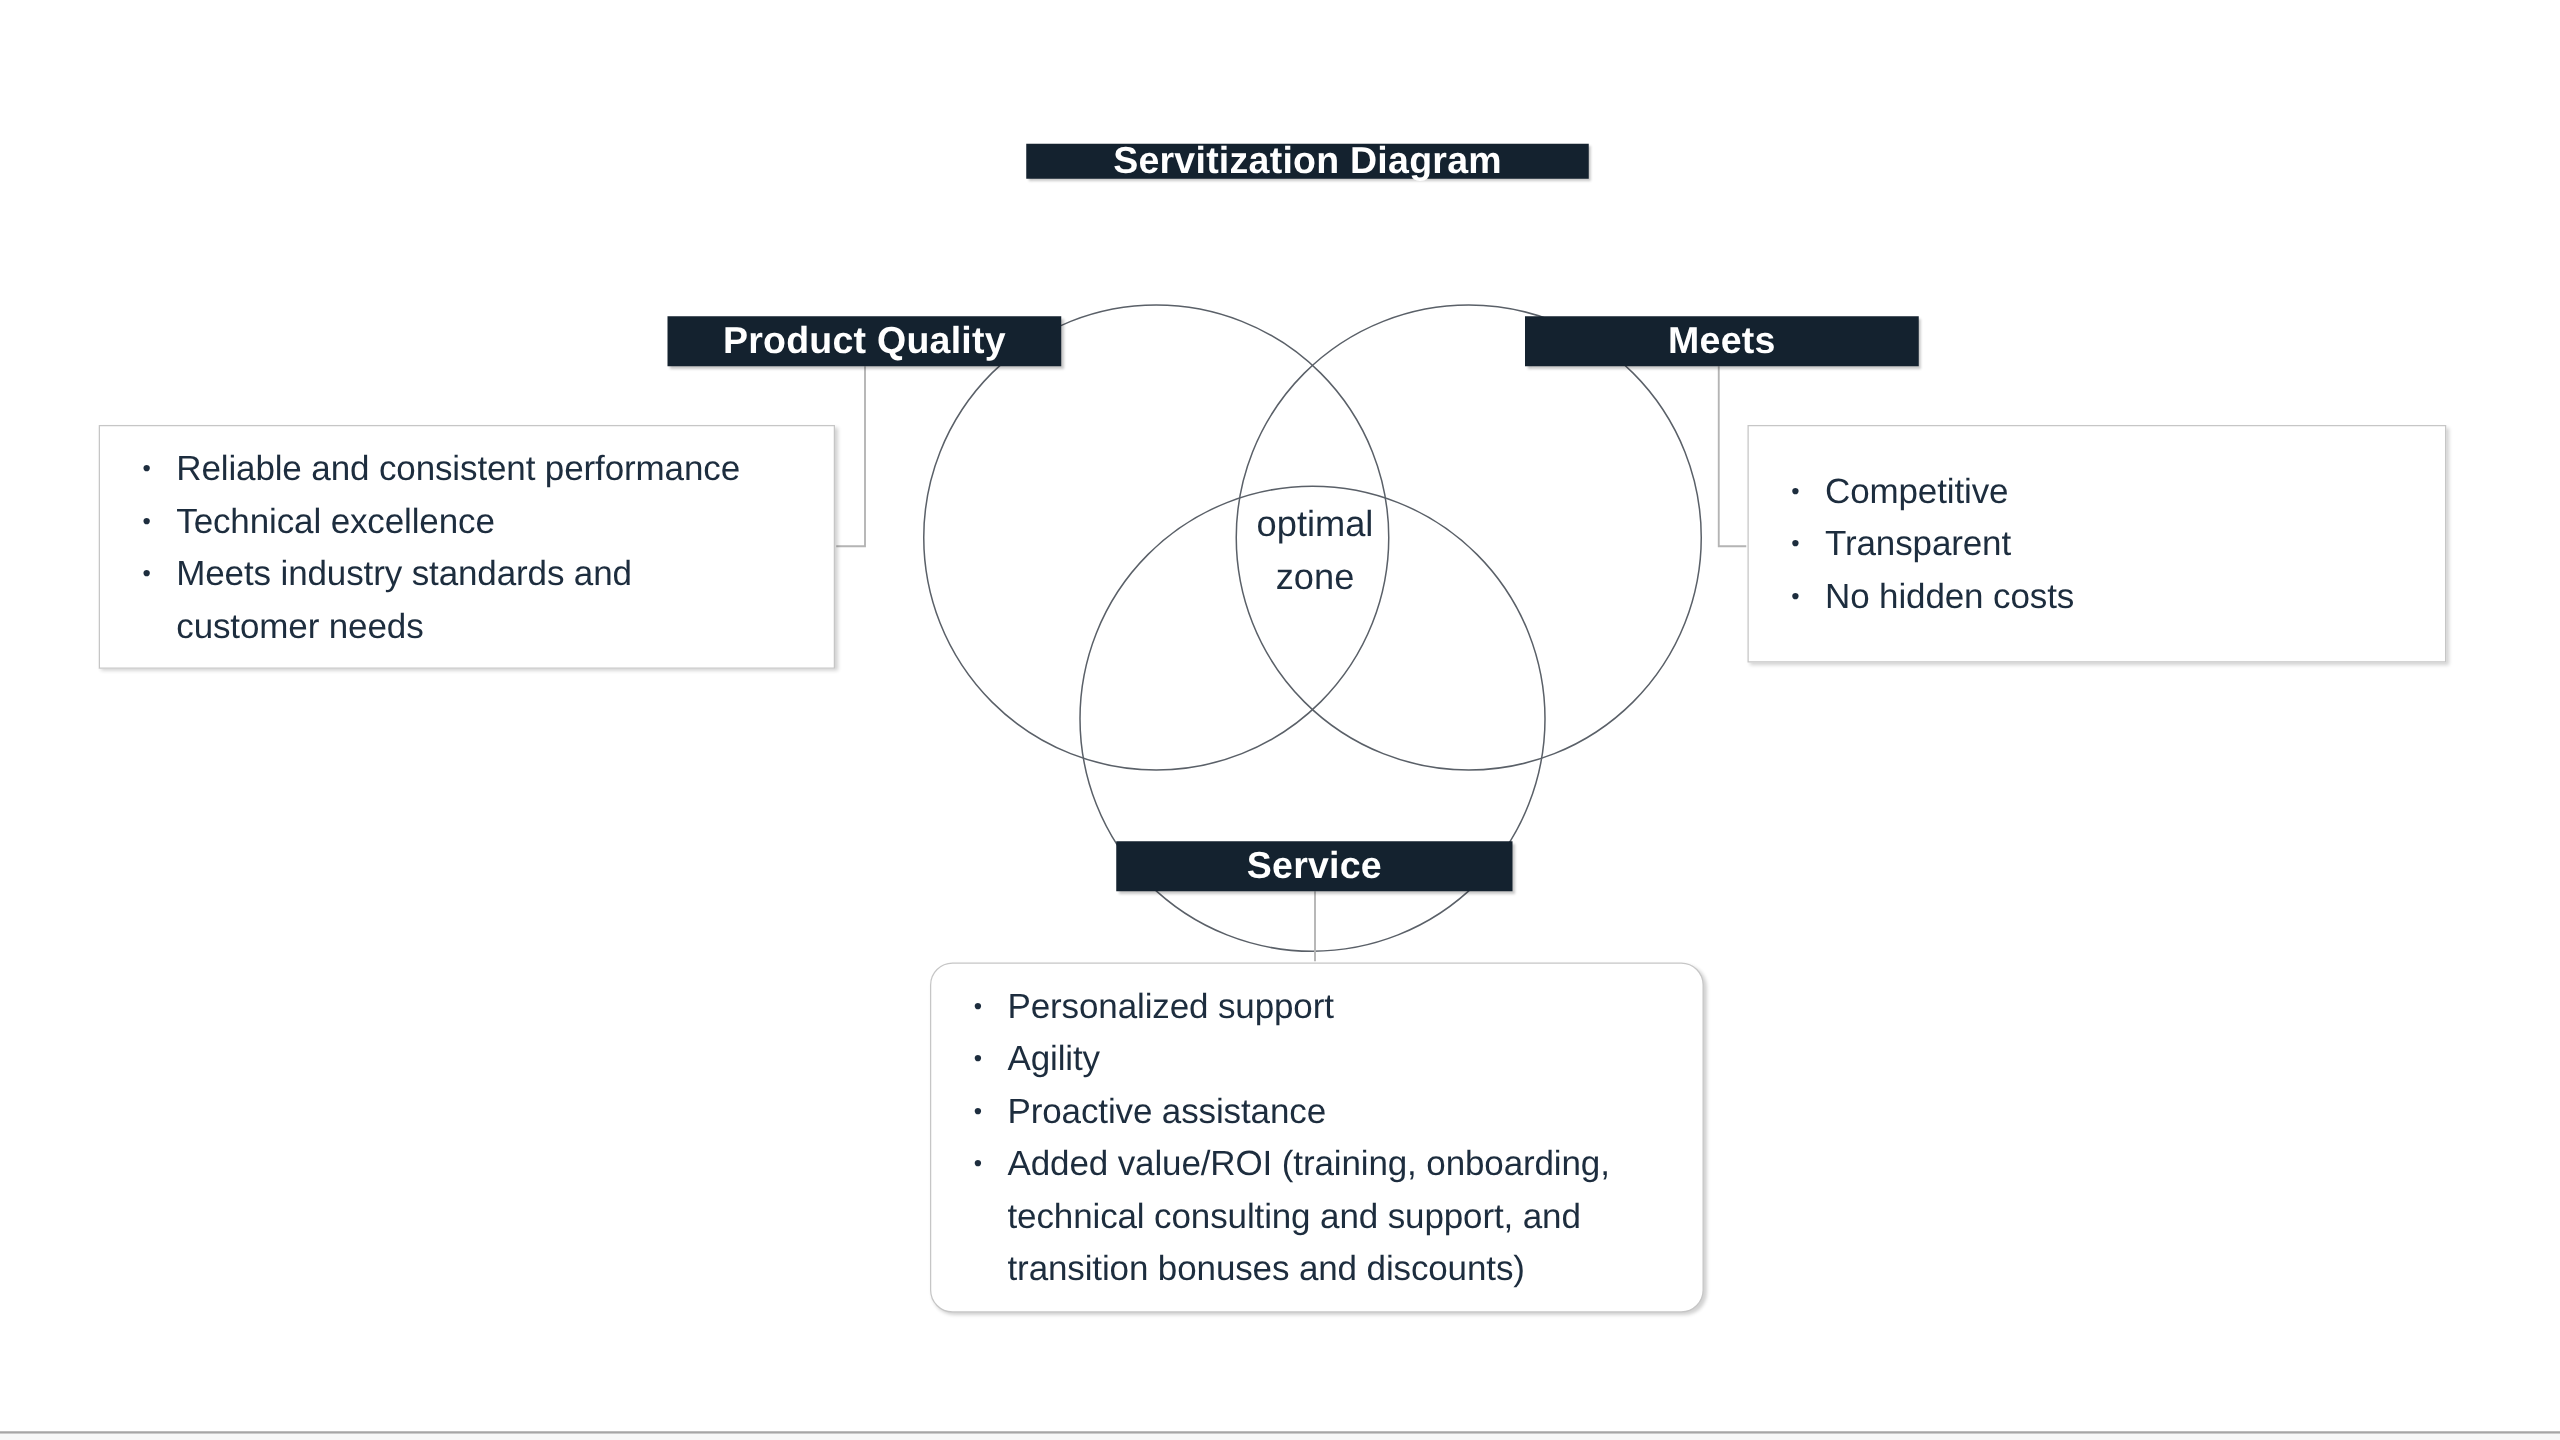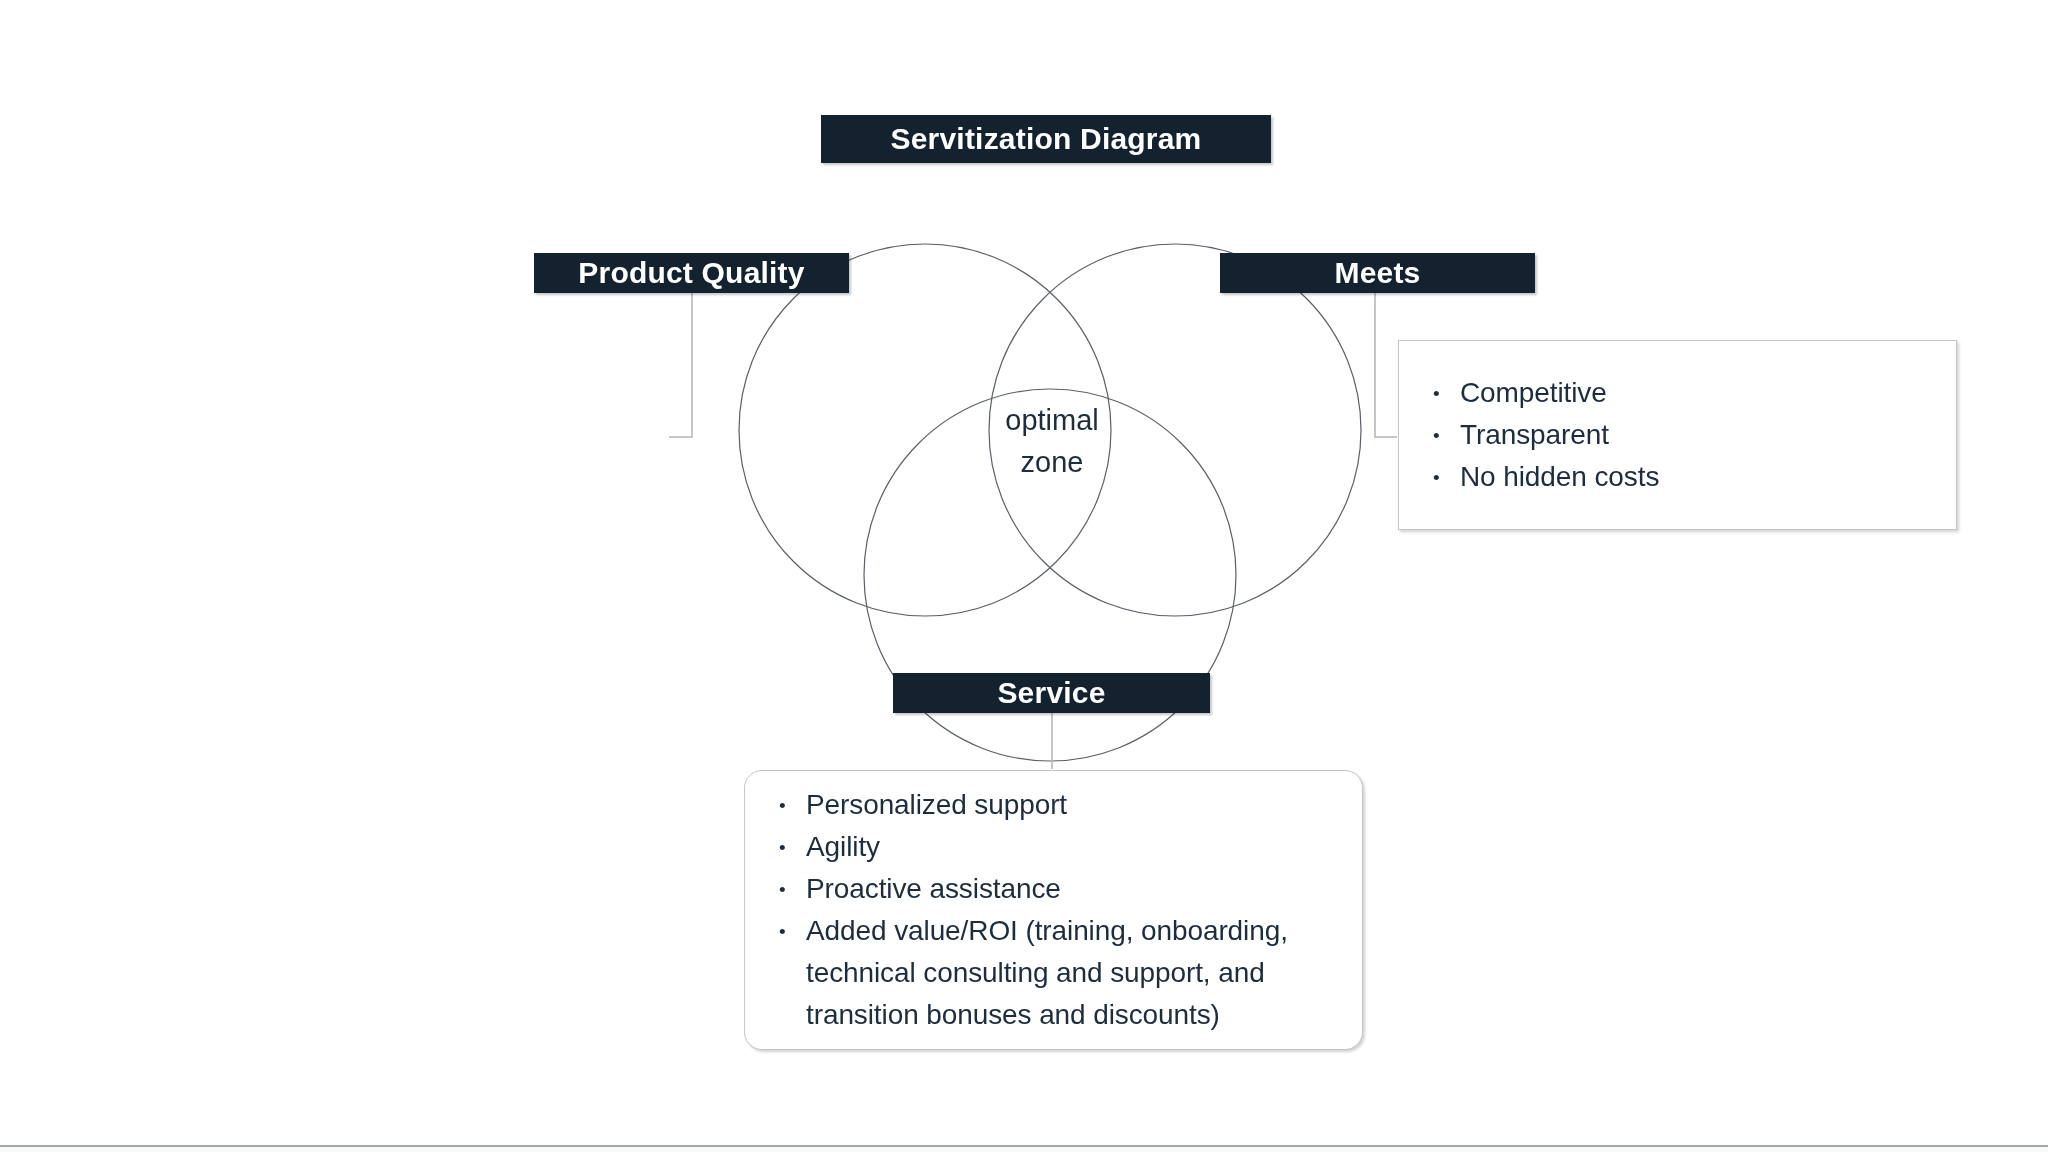--- a/index.html
+++ b/index.html
@@ -23,21 +23,21 @@
   }
   svg.venn-layer{position:absolute;left:0;top:0;z-index:1;pointer-events:none;}
   .label-bar{
     position:absolute;z-index:3;
     background:var(--bar-bg);color:var(--bar-text);
     display:flex;align-items:center;justify-content:center;
     font-size:30px;font-weight:700;
     box-shadow:2px 2px 2px rgba(0,0,0,0.22);
     letter-spacing:0.2px;
   }
-  .title-bar{left:821px;top:115px;width:450px;height:48px;}
+  .title-bar{left:821px;top:115px;width:450px;height:28px;}
   .pq-bar{left:534px;top:253px;width:315px;height:40px;}
   .price-bar{left:1220px;top:253px;width:315px;height:40px;}
   .service-bar{left:893px;top:673px;width:317px;height:40px;}
   .note-box{
     position:absolute;z-index:2;
     background:#ffffff;
     border:1px solid var(--box-border);
     box-sizing:border-box;
     box-shadow:2px 2px 3px rgba(0,0,0,0.18);
     display:flex;flex-direction:column;justify-content:center;
@@ -91,20 +91,27 @@
   <div class="label-bar title-bar">Servitization Diagram</div>
 
   <div class="label-bar pq-bar">Product Quality</div>
 
   <div class="label-bar price-bar">Meets</div>
 
   <div class="label-bar service-bar">Service</div>
 
   <div class="center-label">optimal zone</div>
 
+  <div class="note-box box-left">
+    <ul class="note-list">
+        <li>Reliable and consistent performance</li>
+        <li>Technical excellence</li>
+        <li>Meets industry standards and customer needs</li>
+      </ul>
+  </div>
 
   <div class="note-box box-right">
     <ul class="note-list">
         <li>Competitive</li>
         <li>Transparent</li>
         <li>No hidden costs</li>
       </ul>
   </div>
 
   <div class="note-box box-bottom">

